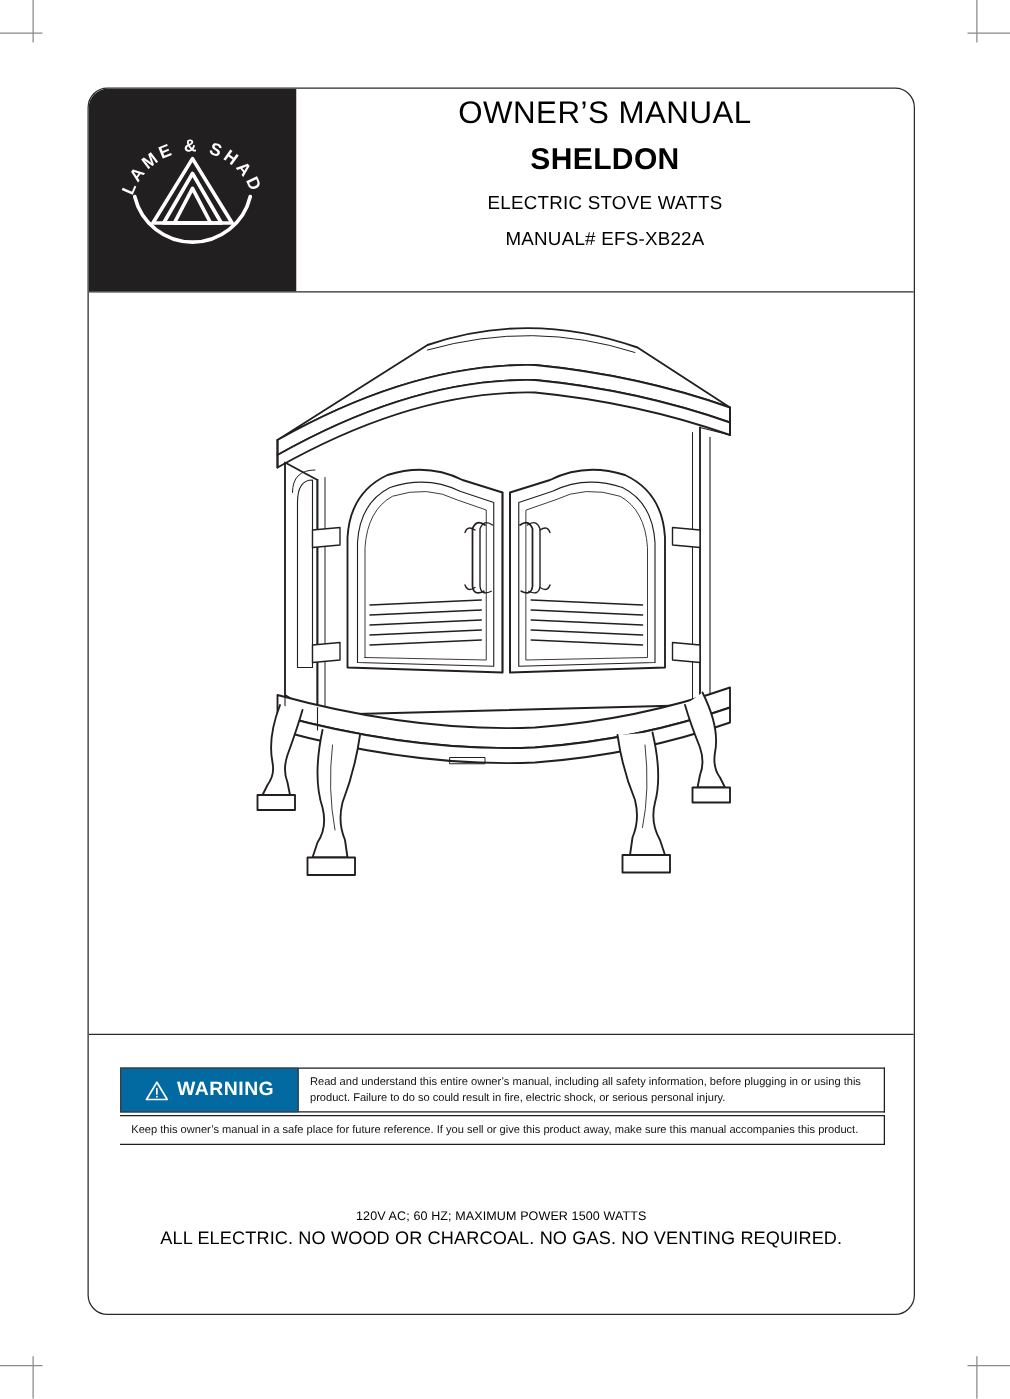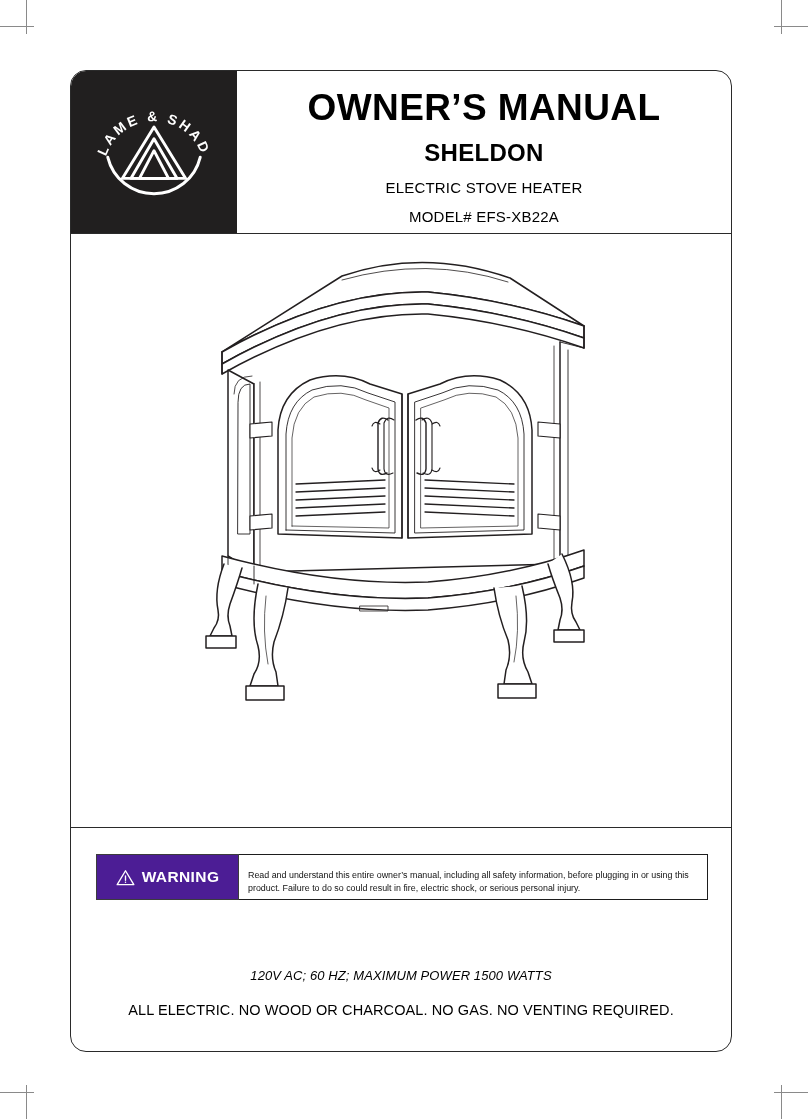--- a/index.html
+++ b/index.html
@@ -71,24 +71,24 @@
 
   .title-block {
     position: absolute;
     left: 166px;
     top: 0;
     right: 0;
     height: 162px;
     text-align: center;
   }
   .manual-title {
-    font-size: 37px;
-    font-weight: bold;
+    font-size: 25px;
+    font-weight: normal;
     letter-spacing: 0.4px;
-    margin-top: 18px;
+    margin-top: 6px;
     line-height: 1.05;
     white-space: nowrap;
   }
   .model-name {
     font-size: 24px;
     font-weight: bold;
     margin-top: 11px;
     letter-spacing: 0.3px;
   }
   .product-type {
@@ -140,66 +140,65 @@
     width: 612px;
   }
   .warn-row {
     display: flex;
     align-items: stretch;
     margin-bottom: 2px;
   }
   .warn-label {
     width: 143px;
     min-height: 34px;
-    background: #4c1d95;
+    background: #0369a1;
     border: 1px solid #3c3c3c;
     box-sizing: border-box;
     display: flex;
     align-items: center;
     justify-content: center;
     gap: 7px;
     color: #ffffff;
   }
   .warn-label .tri { flex: 0 0 auto; }
   .warn-label-text {
     font-size: 15.5px;
     font-weight: bold;
     letter-spacing: 0.4px;
     color: #ffffff;
   }
   .warn-body {
     flex: 1;
     border: 1px solid #1d1d1d;
     border-left: none;
     box-sizing: border-box;
-    padding: 14px 8px 5px 9px;
+    padding: 4px 8px 5px 9px;
     font-size: 8.9px;
     line-height: 1.42;
     color: #111111;
     display: flex;
     align-items: center;
   }
 
   
   .specs {
     position: absolute;
     left: 0;
     top: 897px;
     width: 100%;
     text-align: center;
   }
   .spec-line-1 {
-    font-size: 13px;
+    font-size: 10px;
     letter-spacing: 0.1px;
-    font-style: italic;
   }
   .spec-line-2 {
     font-size: 14.5px;
     letter-spacing: 0.1px;
-    margin-top: 19px;
+    margin-top: 4px;
   }
 </style>
 </head>
 <body>
 
 <div class="crop h crop-tl-h"></div>
 <div class="crop v crop-tl-v"></div>
 <div class="crop h crop-tr-h"></div>
 <div class="crop v crop-tr-v"></div>
 <div class="crop h crop-bl-h"></div>
@@ -225,22 +224,22 @@
 
         <path d="M 100,62 L 148,140 L 52,140 Z" fill="none" stroke="#ffffff" stroke-width="4.4" stroke-linejoin="round"></path>
         <path d="M 100,80 L 135,140 L 65,140 Z" fill="none" stroke="#ffffff" stroke-width="4.4" stroke-linejoin="round"></path>
         <path d="M 100,98 L 122,140 L 78,140 Z" fill="none" stroke="#ffffff" stroke-width="4.4" stroke-linejoin="round"></path>
       </svg>
     </div>
 
     <div class="title-block">
       <div class="manual-title">OWNER’S MANUAL</div>
       <div class="model-name">SHELDON</div>
-      <div class="product-type">ELECTRIC STOVE HEATER</div>
-      <div class="model-number">MODEL# EFS-XB22A</div>
+      <div class="product-type">ELECTRIC STOVE WATTS</div>
+      <div class="model-number">MANUAL# EFS-XB22A</div>
     </div>
   </div>
   <div class="header-rule"></div>
 
   <div class="hero">
     <svg width="420" height="470" viewBox="0 0 420 470">
       <g fill="none" stroke="#231f20" stroke-width="1.5" stroke-linejoin="round" stroke-linecap="round">
 
         <path d="M 30,118 L 150,42 Q 232,14 318,44 L 392,92 Q 318,66 236,58 Q 140,56 30,118 Z" fill="#ffffff"></path>
         <path d="M 30,118 Q 140,56 236,58 Q 318,66 392,92 L 392,104 Q 318,78 236,70 Q 140,68 30,130 Z" fill="#ffffff"></path>
@@ -331,20 +330,21 @@
           <path d="M 12,2 L 22.5,19.5 L 1.5,19.5 Z" fill="none" stroke="#ffffff" stroke-width="1.7" stroke-linejoin="round"></path>
           <path d="M 12,8.5 L 12,14" stroke="#ffffff" stroke-width="1.7" stroke-linecap="round"></path>
           <circle cx="12" cy="16.6" r="0.95" fill="#ffffff"></circle>
         </svg>
         <span class="warn-label-text">WARNING</span>
       </div>
       <div class="warn-body">Read and understand this entire owner’s manual, including all safety information, before plugging in or using this product. Failure to do so could result in fire, electric shock, or serious personal injury.</div>
     </div>
 
     <div class="warn-row">
+      <div class="warn-body">Keep this owner’s manual in a safe place for future reference. If you sell or give this product away, make sure this manual accompanies this product.</div>
     </div>
 
   </div>
 
   <div class="specs">
     <div class="spec-line-1">120V AC; 60 HZ; MAXIMUM POWER 1500 WATTS</div>
     <div class="spec-line-2">ALL ELECTRIC. NO WOOD OR CHARCOAL. NO GAS. NO VENTING REQUIRED.</div>
   </div>
 
 </div>

